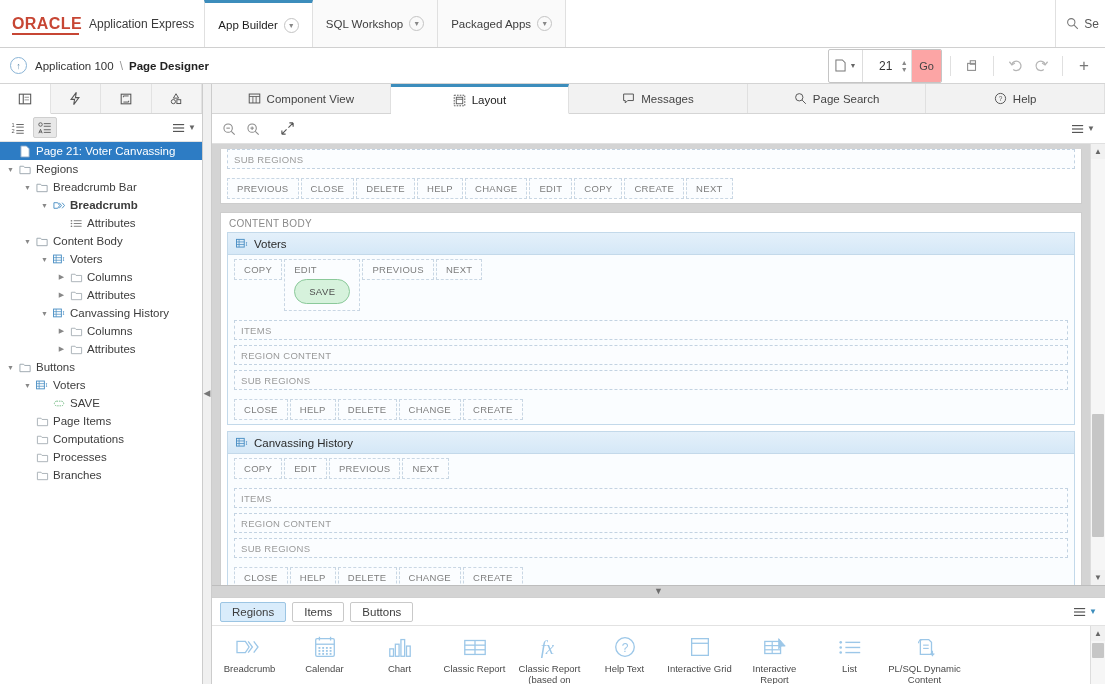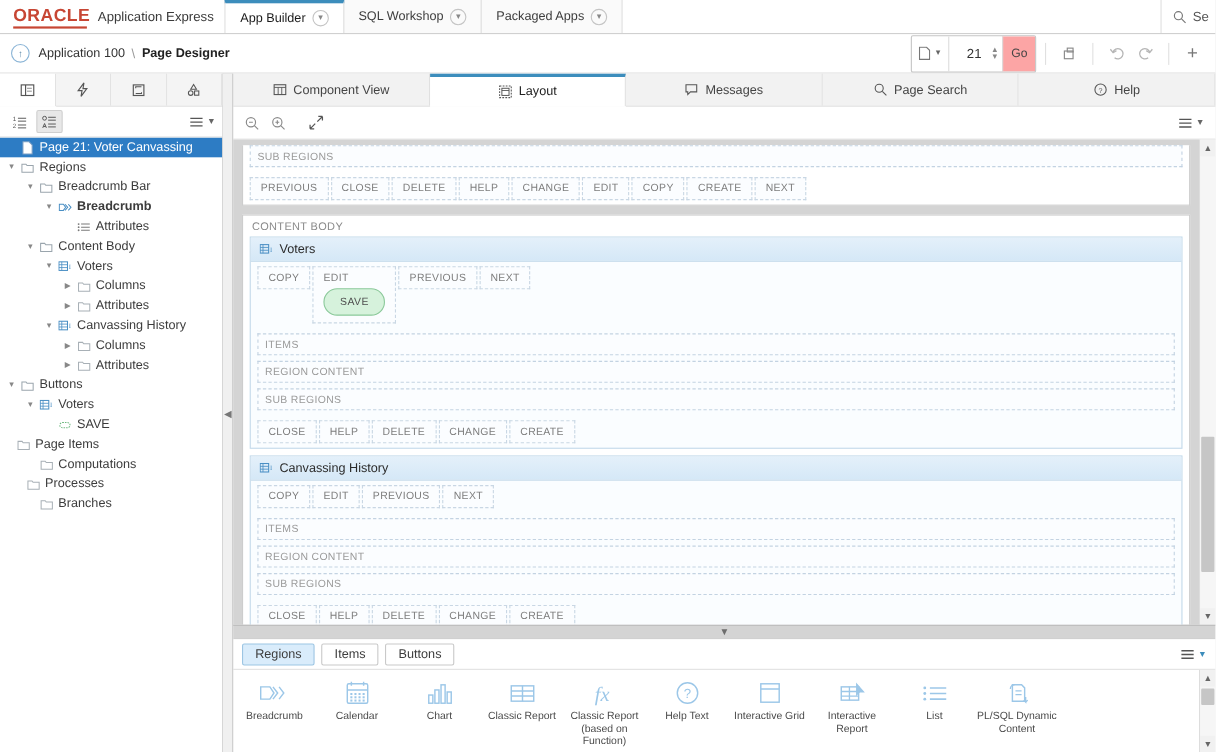--- a/index.html
+++ b/index.html
@@ -8,21 +8,21 @@
     width: 1105px; height: 684px;
     overflow: hidden;
     font-family: "Liberation Sans", sans-serif;
     font-size: 12px;
     color: #404040;
     background: #fff;
   }
 
   
   .topbar {
-    height: 31px;
+    height: 48px;
     display: flex;
     align-items: stretch;
     background: #fff;
     border-bottom: 1px solid #d0d0d0;
     position: relative;
   }
   .oracle-logo {
     display: flex; align-items: center;
     padding: 0 0 0 12px;
     gap: 7px;
@@ -728,39 +728,39 @@
         </div>
         <div class="tnode" style="padding-left: 38px;">
           <span class="tw"></span>
           <span class="tico">
             <svg width="13" height="13" viewBox="0 0 14 14">
               <rect x="1.5" y="4.5" width="10" height="5" rx="2.5" fill="none" stroke="#6db87f" stroke-width="1" stroke-dasharray="1.5 1"></rect>
             </svg>
           </span>
           <span class="tlabel">SAVE</span>
         </div>
-        <div class="tnode" style="">
-          <span class="tw"></span>
-          <span class="tico">
-            <svg width="13" height="13" viewBox="0 0 14 14">
-              <path d="M1.5 3.5 h4 l1 1.3 h6 v6.7 h-11 z" fill="none" stroke="#a8b0b6" stroke-width="1"></path>
-            </svg>
-          </span>
-          <span class="tlabel">Page Items</span>
-        </div>
         <div class="tnode" style="padding-left: 21px;">
           <span class="tw"></span>
           <span class="tico">
             <svg width="13" height="13" viewBox="0 0 14 14">
               <path d="M1.5 3.5 h4 l1 1.3 h6 v6.7 h-11 z" fill="none" stroke="#a8b0b6" stroke-width="1"></path>
             </svg>
           </span>
+          <span class="tlabel">Page Items</span>
+        </div>
+        <div class="tnode" style="padding-left: 21px;">
+          <span class="tw"></span>
+          <span class="tico">
+            <svg width="13" height="13" viewBox="0 0 14 14">
+              <path d="M1.5 3.5 h4 l1 1.3 h6 v6.7 h-11 z" fill="none" stroke="#a8b0b6" stroke-width="1"></path>
+            </svg>
+          </span>
           <span class="tlabel">Computations</span>
         </div>
-        <div class="tnode" style="padding-left: 9px;">
+        <div class="tnode" style="padding-left: 21px;">
           <span class="tw"></span>
           <span class="tico">
             <svg width="13" height="13" viewBox="0 0 14 14">
               <path d="M1.5 3.5 h4 l1 1.3 h6 v6.7 h-11 z" fill="none" stroke="#a8b0b6" stroke-width="1"></path>
             </svg>
           </span>
           <span class="tlabel">Processes</span>
         </div>
         <div class="tnode" style="padding-left: 21px;">
           <span class="tw"></span>

